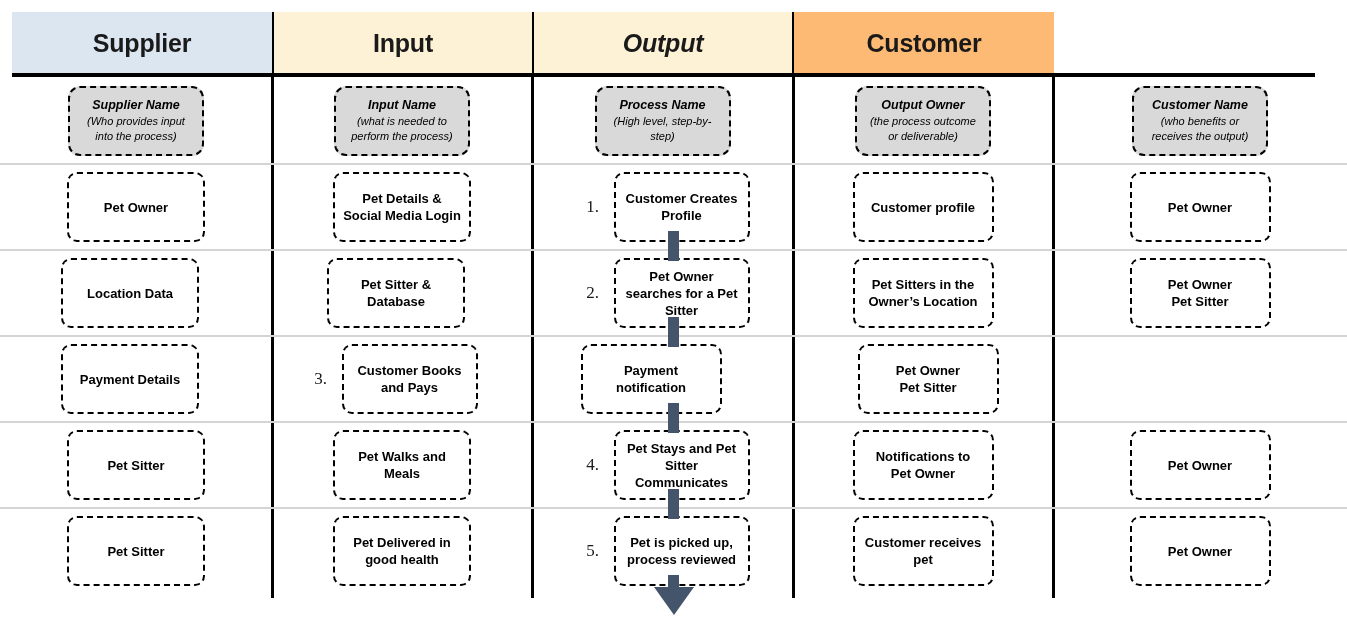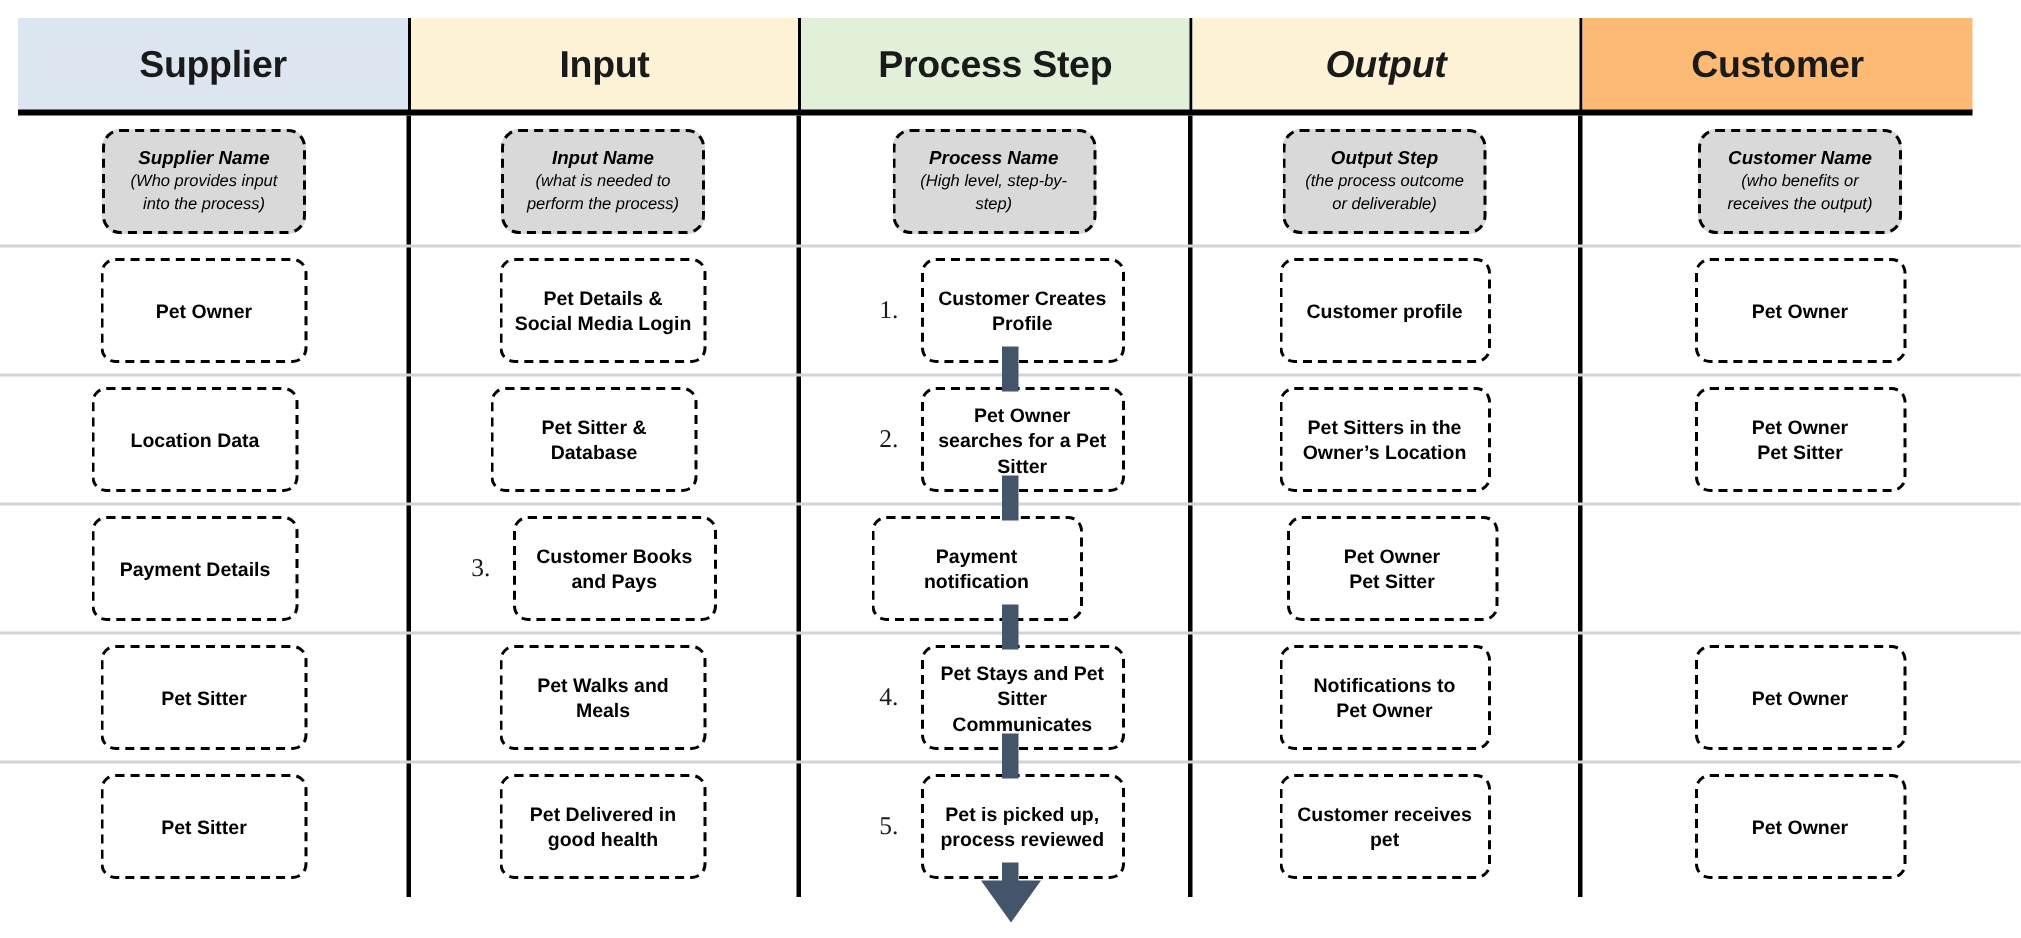--- a/index.html
+++ b/index.html
@@ -221,23 +221,20 @@
 
 <div class="sipoc">
 
   <div class="header-row">
     <div class="header-cell hc-supplier">
       <span>Supplier</span>
     </div>
     <div class="header-cell hc-input">
       <span>Input</span>
     </div>
-    <div class="header-cell hc-process">
-      <span>Process Step</span>
-    </div>
     <div class="header-cell hc-output">
       <span>Output</span>
     </div>
     <div class="header-cell hc-customer">
       <span>Customer</span>
     </div>
   </div>
   <div class="header-underline"></div>
 
   <div class="vdiv v1"></div>
@@ -270,21 +267,21 @@
       </div>
       <div class="cell c-process">
         <div class="box box-desc">
           <div class="title">Process Name</div>
           <div class="sub">(High level, step-by-</div>
           <div class="sub">step)</div>
         </div>
       </div>
       <div class="cell c-output">
         <div class="box box-desc">
-          <div class="title">Output Step</div>
+          <div class="title">Output Owner</div>
           <div class="sub">(the process outcome</div>
           <div class="sub">or deliverable)</div>
         </div>
       </div>
       <div class="cell c-customer">
         <div class="box box-desc">
           <div class="title">Customer Name</div>
           <div class="sub">(who benefits or</div>
           <div class="sub">receives the output)</div>
         </div>

